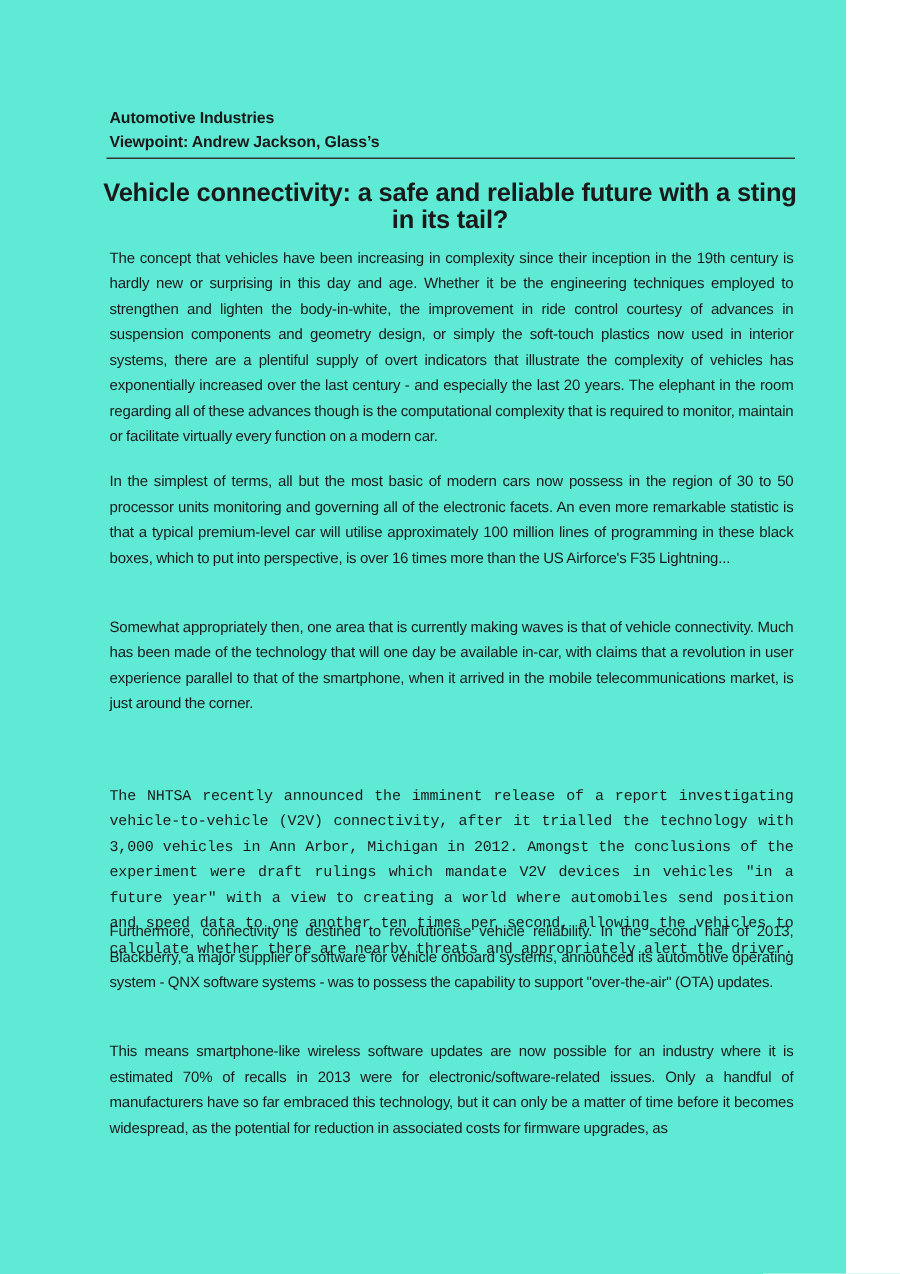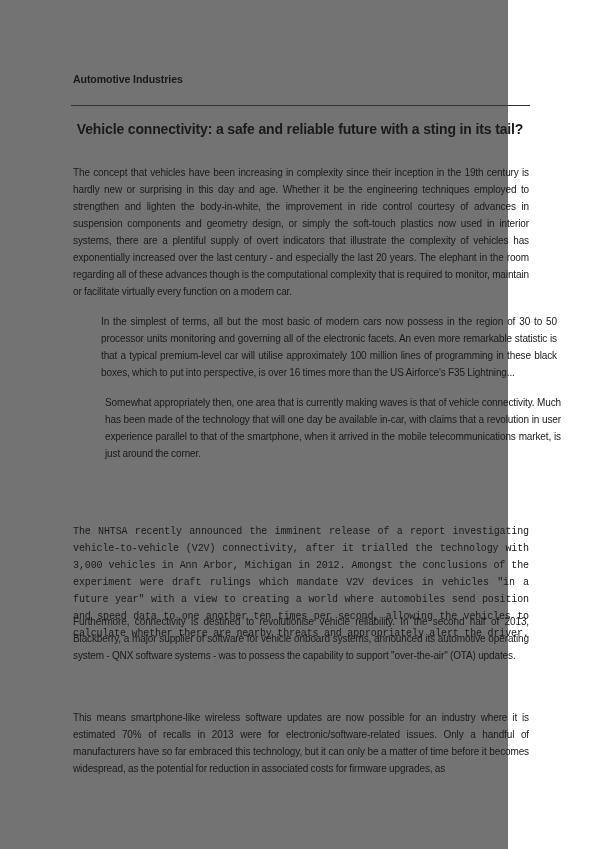--- a/index.html
+++ b/index.html
@@ -1,36 +1,37 @@
 <!DOCTYPE html>
 <html><head>
   <meta charset="utf-8">
   <style>
     html, body { margin: 0; padding: 0; background: #ffffff; }
     body { width: 600px; height: 849px; position: relative; overflow: hidden; font-family: "Liberation Sans", sans-serif; color: #1a1a1a; }
-    .page { position: absolute; left: 0; top: 0; width: 508px; height: 849px; background: #737373; }
+    .page { position: absolute; left: 0; top: 0; width: 564px; height: 849px; background: #5eead4; }
     .hdr { position: absolute; left: 73px; font-weight: bold; font-size: 10.6px; line-height: 16px; letter-spacing: -0.1px; }
     .hdr1 { top: 71px; }
     .hdr2 { top: 87px; }
     .rule { position: absolute; left: 71px; width: 459px; top: 105px; height: 0; border-top: 1px solid #333; }
-    .title { position: absolute; left: 60px; width: 480px; top: 120px; text-align: center; font-weight: bold; font-size: 14px; line-height: 18px; letter-spacing: -0.15px; }
+    .title { position: absolute; left: 60px; width: 480px; top: 120px; text-align: center; font-weight: bold; font-size: 17px; line-height: 18px; letter-spacing: -0.15px; }
     .para { position: absolute; left: 73px; width: 456px; font-size: 10px; line-height: 17px; text-align: justify; letter-spacing: -0.12px; word-spacing: -0.3px; }
     .p1 { top: 154px; }
-    .p2 { top: 303px; margin-left: 28px; }
-    .p3 { top: 384px; margin-left: 32px; }
+    .p2 { top: 303px; }
+    .p3 { top: 400px; }
     .p4 { top: 465px; }
     .p5 { top: 513px; font-family: Liberation Mono, monospace; }
     .p6 { top: 603px; }
-    .p7 { top: 699px; }
+    .p7 { top: 683px; }
   </style>
 </head>
 <body>
 
 <div class="page">
   <div class="hdr hdr1">Automotive Industries</div>
+  <div class="hdr hdr2">Viewpoint: Andrew Jackson, Glass’s</div>
   <div class="rule"></div>
 
   <div class="title">Vehicle connectivity: a safe and reliable future with a sting in its tail?</div>
 
   <p class="para p1">The concept that vehicles have been increasing in complexity since their inception in the 19th century is hardly new or surprising in this day and age. Whether it be the engineering techniques employed to strengthen and lighten the body-in-white, the improvement in ride control courtesy of advances in suspension components and geometry design, or simply the soft-touch plastics now used in interior systems, there are a plentiful supply of overt indicators that illustrate the complexity of vehicles has exponentially increased over the last century - and especially the last 20 years. The elephant in the room regarding all of these advances though is the computational complexity that is required to monitor, maintain or facilitate virtually every function on a modern car.</p>
   <p class="para p2">In the simplest of terms, all but the most basic of modern cars now possess in the region of 30 to 50 processor units monitoring and governing all of the electronic facets. An even more remarkable statistic is that a typical premium-level car will utilise approximately 100 million lines of programming in these black boxes, which to put into perspective, is over 16 times more than the US Airforce's F35 Lightning...</p>
   <p class="para p3">Somewhat appropriately then, one area that is currently making waves is that of vehicle connectivity. Much has been made of the technology that will one day be available in-car, with claims that a revolution in user experience parallel to that of the smartphone, when it arrived in the mobile telecommunications market, is just around the corner.</p>
   <p class="para p5">The NHTSA recently announced the imminent release of a report investigating vehicle-to-vehicle (V2V) connectivity, after it trialled the technology with 3,000 vehicles in Ann Arbor, Michigan in 2012.  Amongst the conclusions of the experiment were draft rulings which mandate V2V devices in vehicles "in a future year" with a view to creating a world where automobiles send position and speed data to one another ten times per second, allowing the vehicles to calculate whether there are nearby threats and appropriately alert the driver.</p>
   <p class="para p6">Furthermore, connectivity is destined to revolutionise vehicle reliability. In the second half of 2013, Blackberry, a major supplier of software for vehicle onboard systems, announced its automotive operating system - QNX software systems - was to possess the capability to support "over-the-air" (OTA) updates.</p>
   <p class="para p7">This means smartphone-like wireless software updates are now possible for an industry where it is estimated 70% of recalls in 2013 were for electronic/software-related issues. Only a handful of manufacturers have so far embraced this technology, but it can only be a matter of time before it becomes widespread, as the potential for reduction in associated costs for firmware upgrades, as</p>

